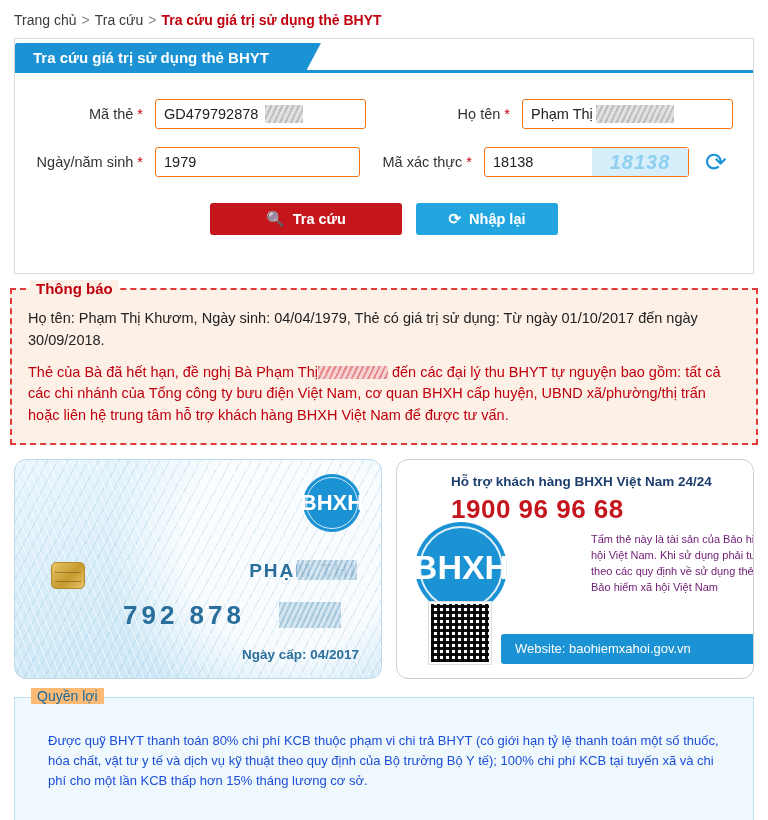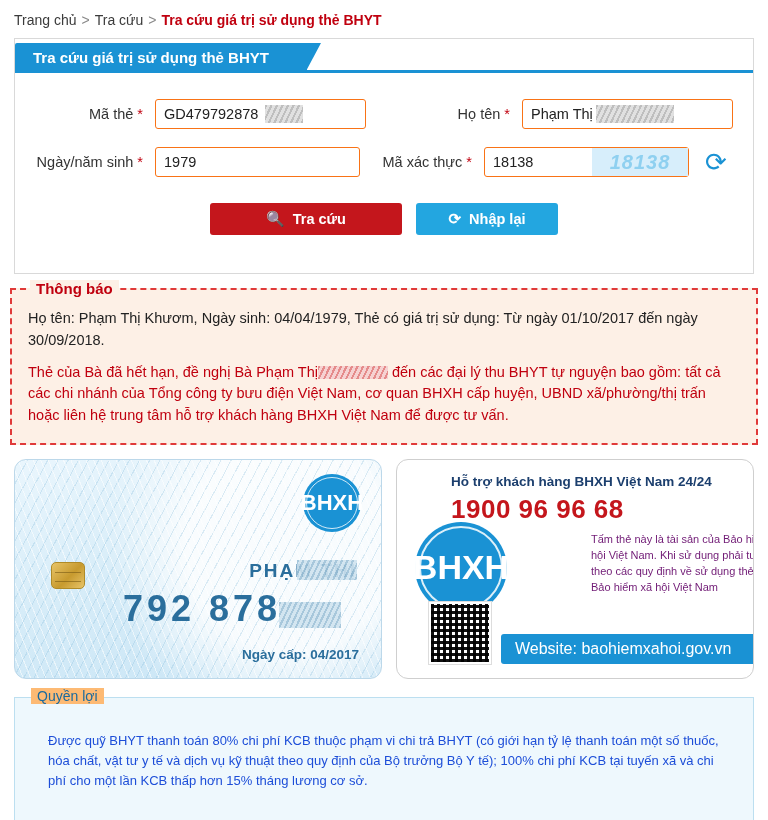--- a/index.html
+++ b/index.html
@@ -307,22 +307,22 @@
     right: 24px;
     top: 100px;
     font-size: 19px;
     font-weight: bold;
     letter-spacing: 2px;
     color: #2a6e9c;
   }
   .card-num {
     position: absolute;
     left: 108px;
-    top: 128px;
-    font-size: 36px;
+    top: 140px;
+    font-size: 26px;
     font-weight: bold;
     letter-spacing: 4px;
     color: #2a6e9c;
   }
   .card-date {
     position: absolute;
     right: 22px;
     bottom: 16px;
     font-size: 13.5px;
     font-weight: bold;
@@ -407,21 +407,21 @@
     outline: 1px solid #ddd;
   }
   .sup-website {
     position: absolute;
     right: 0;
     bottom: 14px;
     width: 252px;
     height: 30px;
     background: #1a92d4;
     color: #fff;
-    font-size: 16px;
+    font-size: 13px;
     display: flex;
     align-items: center;
     padding-left: 14px;
     border-radius: 3px 0 0 3px;
   }
 
   
   .benefits {
     margin: 18px 14px 0 14px;
     border: 1px solid #bcdff0;

